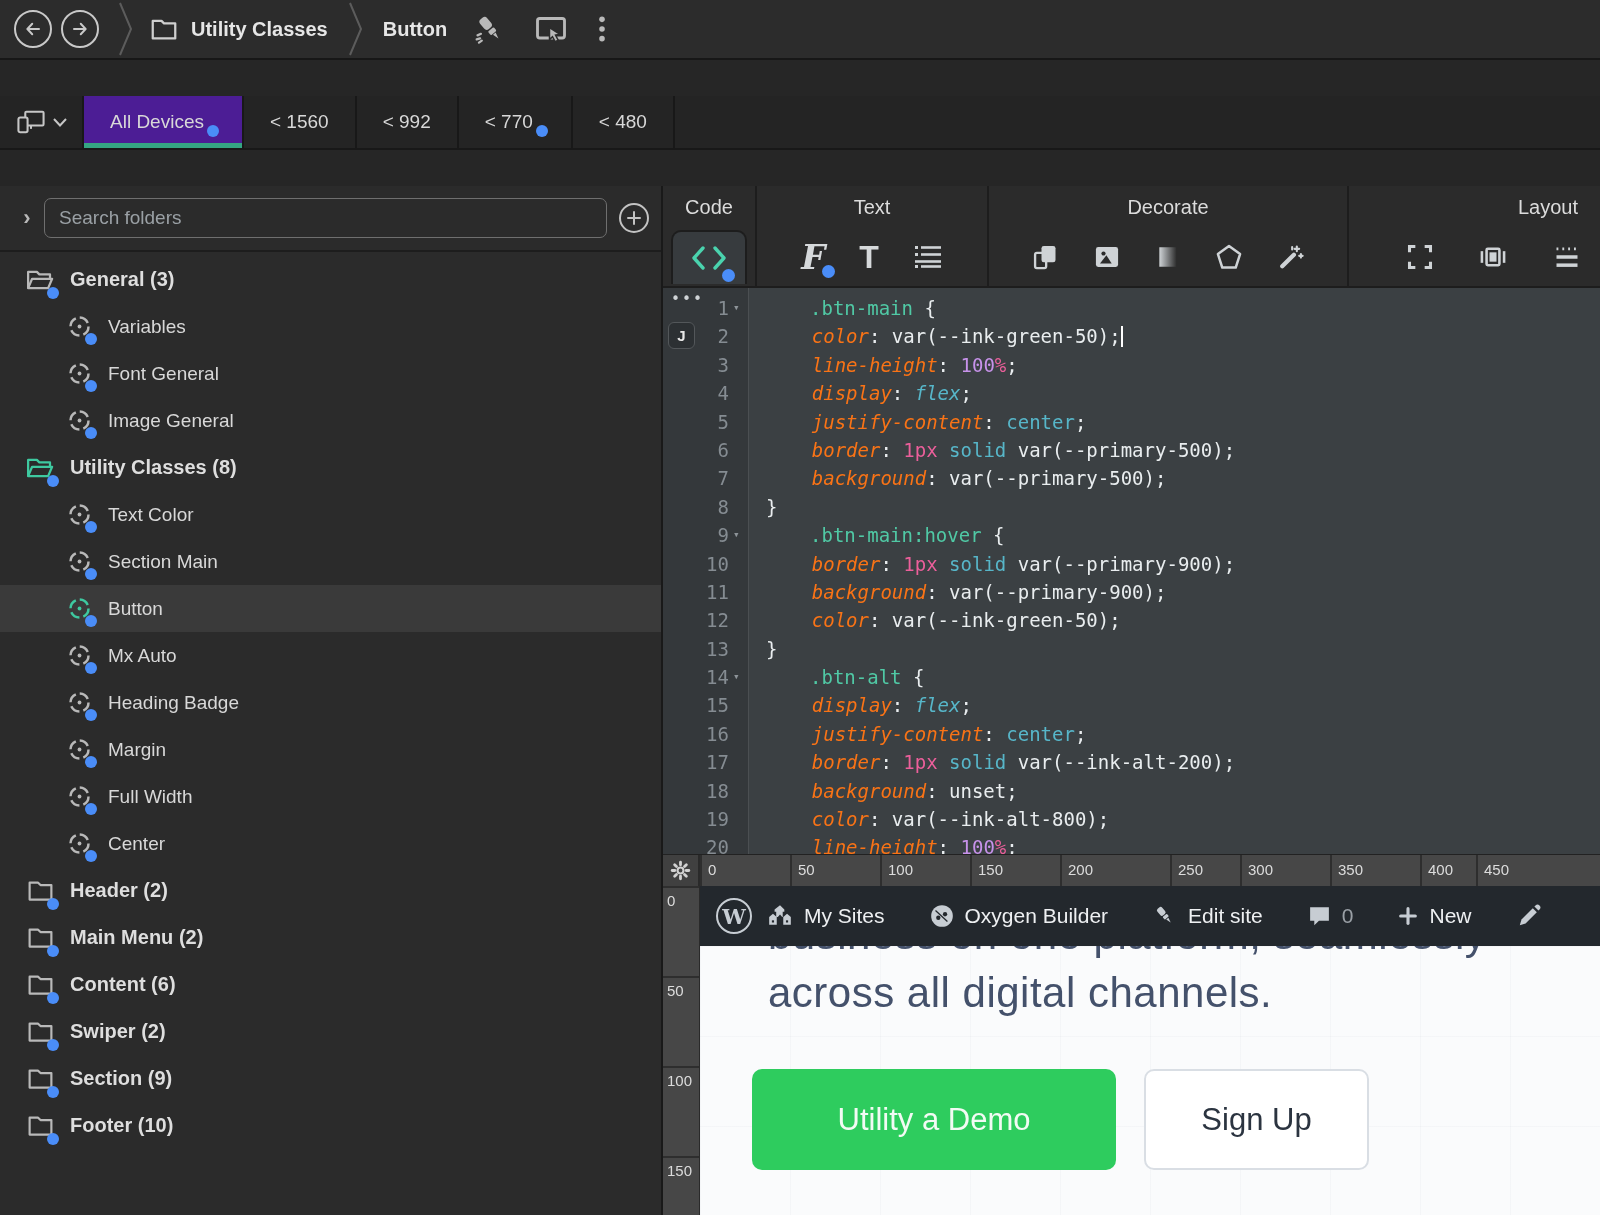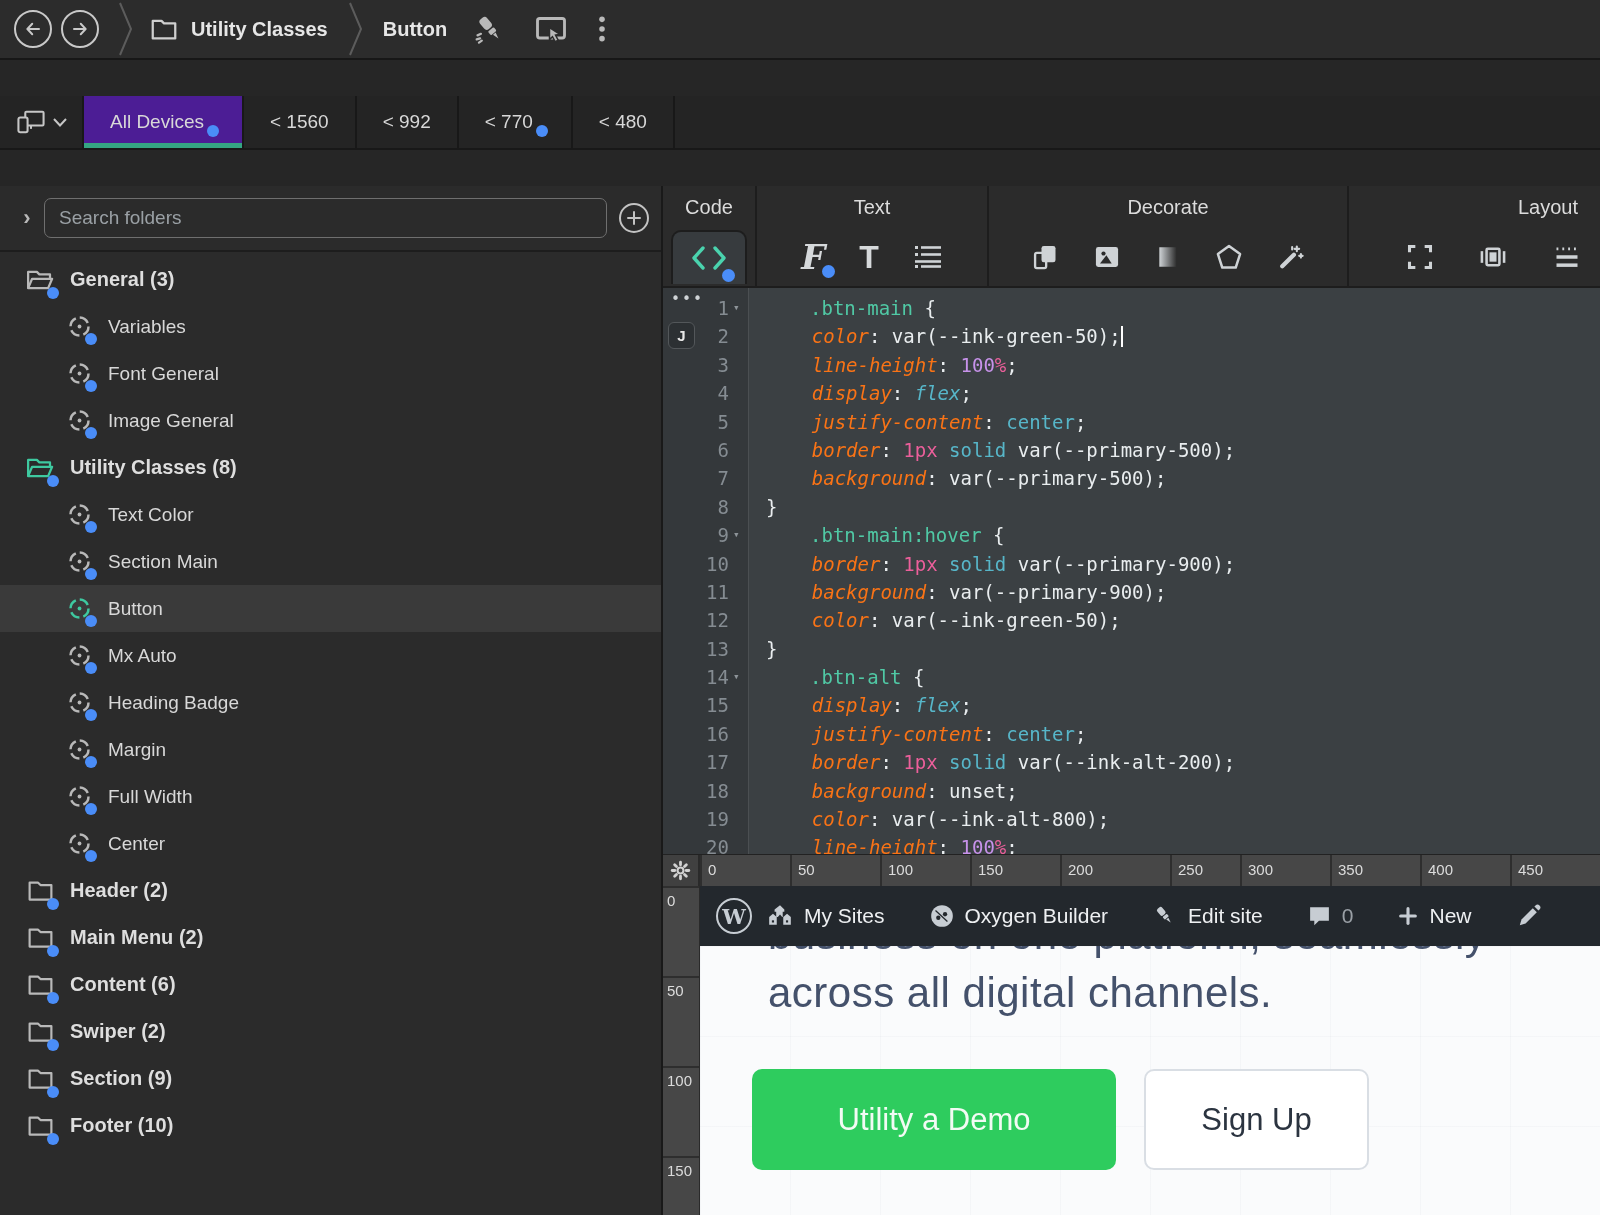--- a/index.html
+++ b/index.html
@@ -580,21 +580,21 @@
         <div class="h-ruler" id="hRuler">
             <span class="hseg" style="left: 0px;">0</span>
             <span class="hseg" style="left: 90px;">50</span>
             <span class="hseg" style="left: 180px;">100</span>
             <span class="hseg" style="left: 270px;">150</span>
             <span class="hseg" style="left: 360px;">200</span>
             <span class="hseg" style="left: 462px; margin-left: 8px;">250</span>
             <span class="hseg" style="left: 540px;">300</span>
             <span class="hseg" style="left: 630px;">350</span>
             <span class="hseg" style="left: 720px;">400</span>
-            <span class="hseg" style="left: 810px;">450</span>
+            <span class="hseg" style="left: 776px;">450</span>
           </div>
       </div>
 
       <div class="preview-row">
         <div class="v-ruler" id="vRuler">
             <span class="vseg" style="top: 0px;">0</span>
             <span class="vseg" style="top: 90px;">50</span>
             <span class="vseg" style="top: 180px;">100</span>
             <span class="vseg" style="top: 270px;">150</span>
             <span class="vseg" style="top: 360px;">200</span>

